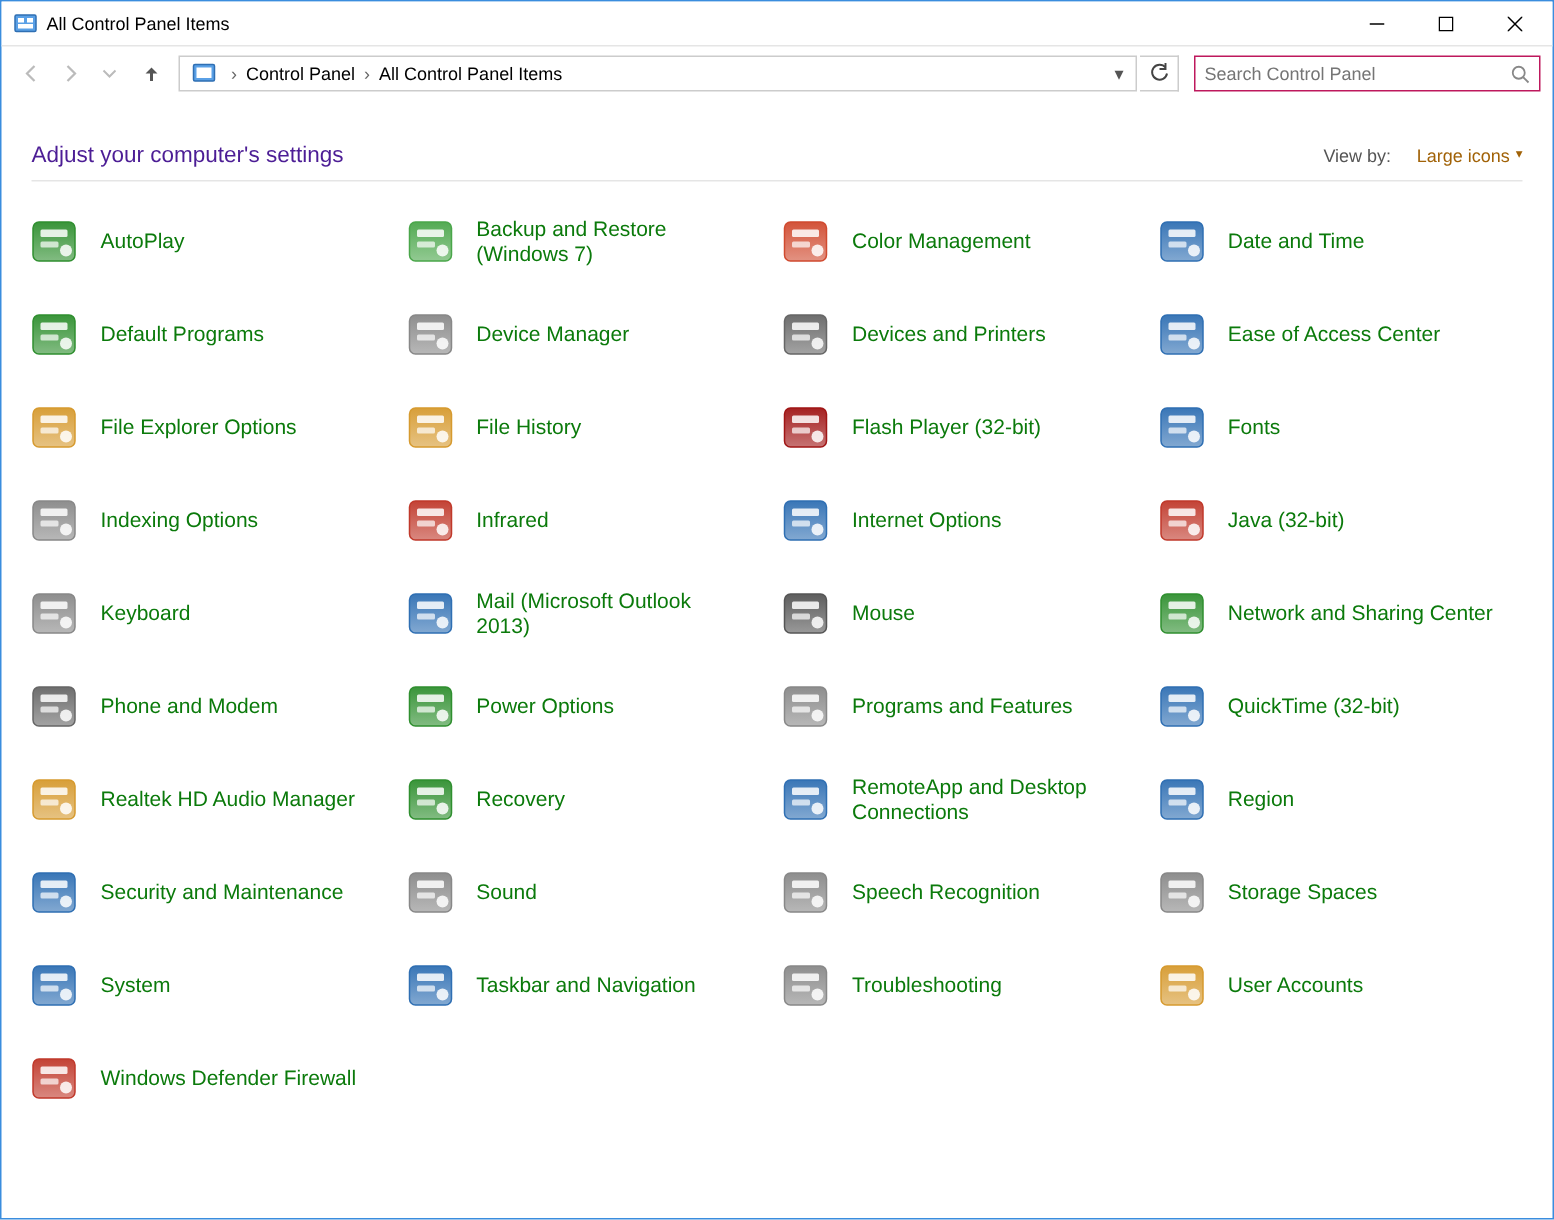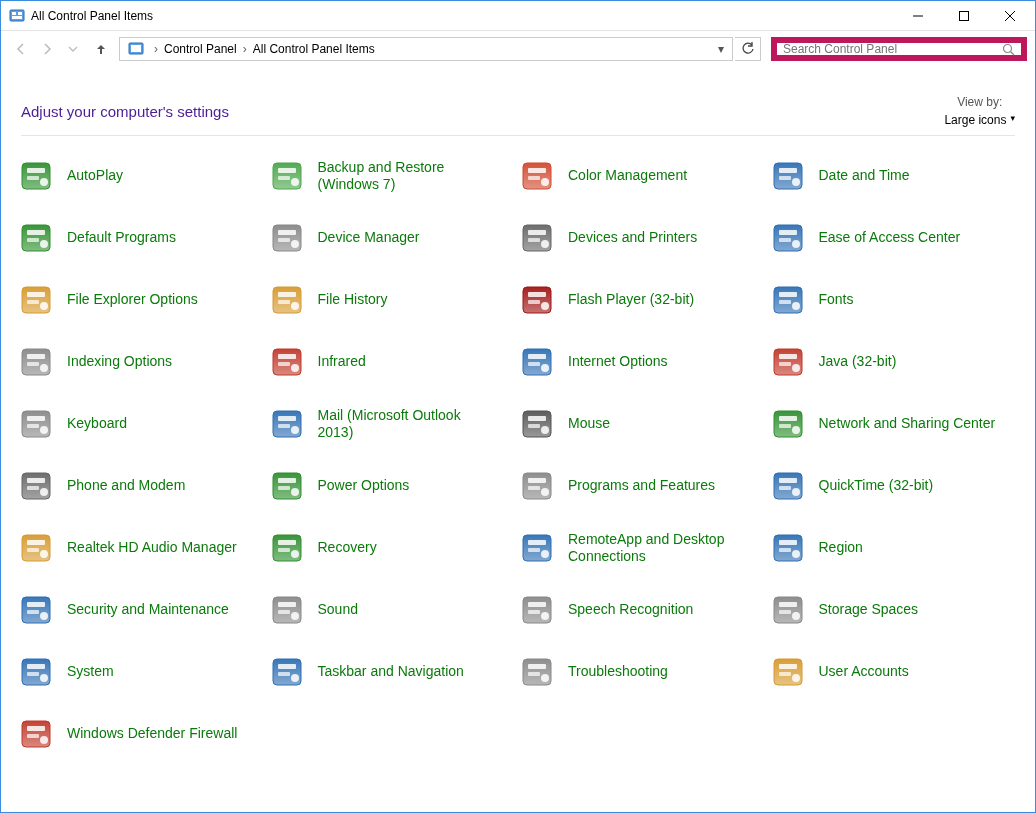--- a/index.html
+++ b/index.html
@@ -15,28 +15,28 @@
 .nav-arrow { width: 24px; height: 24px; display:flex; align-items:center; justify-content:center; color:#666; cursor:pointer; }
 .nav-arrow.disabled { color:#bbb; cursor:default;}
 .nav-up { width:20px;height:24px;display:flex;align-items:center;justify-content:center;color:#555;cursor:pointer;margin-left:4px;margin-right:6px;}
 .addr { flex:1; height:24px; border:1px solid #ccc; display:flex; align-items:center; padding:0 2px; font-size:12px; }
 .addr .cp-icon{width:16px;height:16px;margin:0 6px;}
 .addr .crumb{color:#000;padding:0 2px;cursor:pointer;}
 .addr .sep{color:#666;padding:0 4px;}
 .addr .spacer{flex:1;}
 .addr .drop{width:18px;text-align:center;color:#555;cursor:pointer;}
 .refresh{width:26px;height:24px;border:1px solid #ccc;border-left:none;display:flex;align-items:center;justify-content:center;color:#444;cursor:pointer;margin-right:8px;}
-.search{width:256px;height:24px;border:6px solid #be185d;display:flex;padding:0 6px;}
+.search{width:231px;height:24px;border:1px solid #be185d;display:flex;align-items:center;padding:0 6px;}
 .search input{border:none;outline:none;font-size:12px;flex:1;color:#555;}
 .search .mag{color:#888;}
 
 .header-row{display:flex;align-items:center;justify-content:space-between;padding:28px 20px 8px 20px;}
 .header-row h1{font-size:15px;font-weight:normal;color:#4c1d95;}
-.viewby{font-size:12px;color:#555;display:flex;align-items:center;gap:4px;flex-direction:column;}
-.viewby .link{color:#000000;cursor:pointer;display:flex;align-items:flex-start;gap:4px;}
+.viewby{font-size:12px;color:#555;display:flex;align-items:center;gap:17px;}
+.viewby .link{color:#a16207;cursor:pointer;display:flex;align-items:flex-start;gap:4px;}
 .viewby .link::after{content:"▾";font-size:9px;}
 hr.sep-line{border:none;border-top:1px solid #e5e5e5;margin:0 20px;}
 
 .grid{padding:18px 16px;display:grid;grid-template-columns:repeat(4,1fr);column-gap:0;row-gap:18px;}
 .item{display:flex;align-items:center;gap:14px;cursor:pointer;padding:2px;min-height:44px;}
 .item .ic{width:34px;height:34px;flex-shrink:0;display:flex;align-items:center;justify-content:center;}
 .item .lbl{font-size:14px;color:#0b7a0b;line-height:1.25;max-width:180px;}
 
 svg{display:block;}
 </style>

